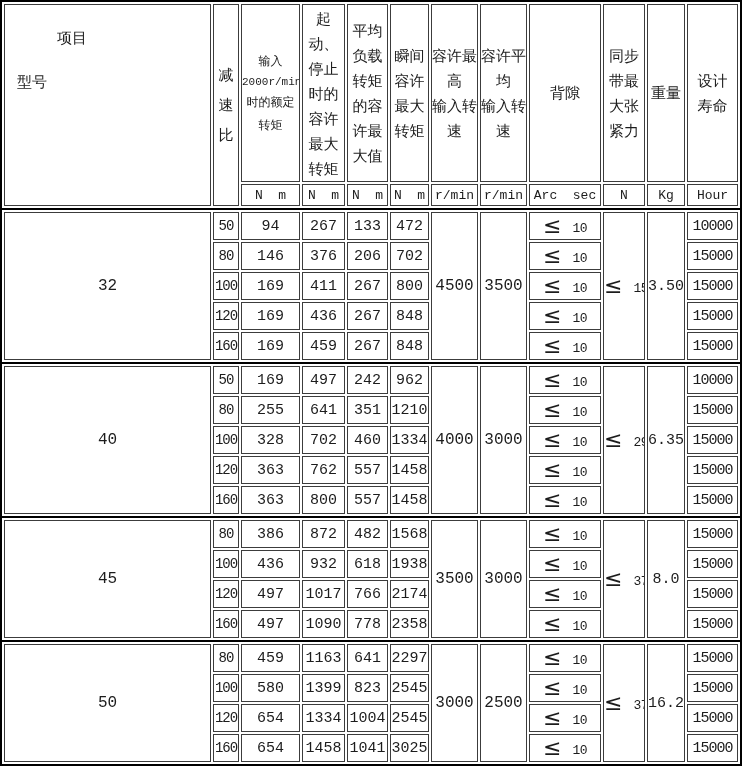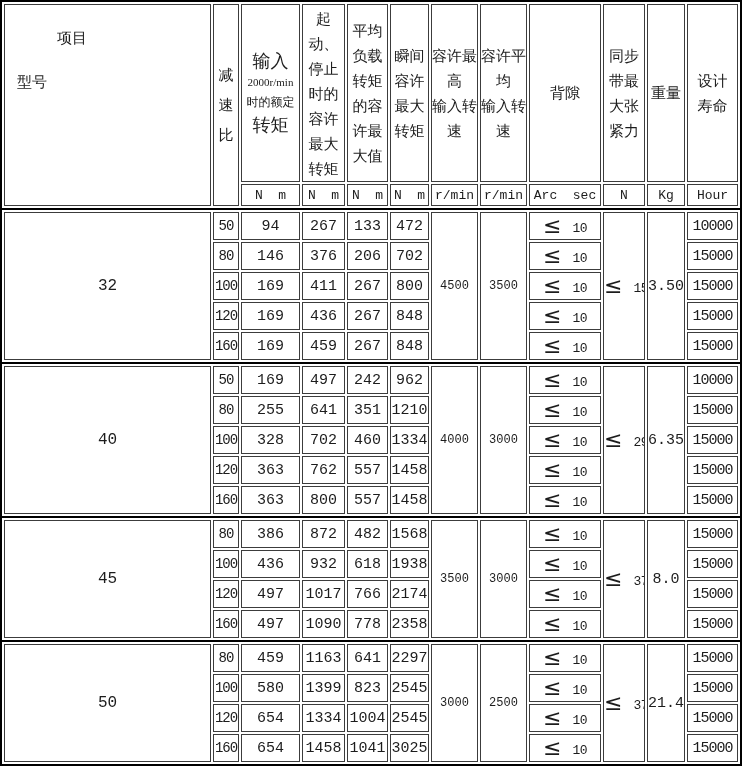--- a/index.html
+++ b/index.html
@@ -9,34 +9,34 @@
             table-layout:fixed;width:742px;background:#fff;}
   table.tbl + table.tbl, #groups table.tbl{margin-top:-2px;}
   #groups table.tbl:first-child{margin-top:-2px;}
   td.c{border:1px solid #3c3c3c;text-align:center;vertical-align:middle;
        padding:0;overflow:hidden;background:#fff;}
   
   tr.hdr-main td.c{height:176px;}
   tr.hdr-units td.c{height:20px;}
   .hd .ln{line-height:24px;font-size:15px;}
   .hd .ln.zh12{font-size:12px;line-height:22px;}
-  .hd .ln.zh14{font-size:18px;}
-  .hd .ln.lat11{font-size:11px;font-family:Liberation Serif, serif;line-height:18px;}
+  .hd .ln.zh14{font-size:12px;}
+  .hd .ln.lat11{font-size:11px;font-family:Liberation Mono, monospace;line-height:18px;}
   .hd.tight .ln{line-height:25px;}
   .vert .ln{line-height:30px;font-size:15px;}
   .corner{position:relative;}
   .corner-top{position:absolute;left:52px;top:24px;font-size:15px;}
   .corner-bottom{position:absolute;left:12px;top:68px;font-size:15px;}
   .single-label{font-size:15px;}
   .unit{font-family:"Liberation Mono",monospace;font-size:13px;white-space:pre;margin-left:44px;}
   
   .num{font-family:"Liberation Mono",monospace;font-size:15px;}
   .ratio{font-size:14px;letter-spacing:-1px;}
   .model{font-size:16px;}
-  .speed{font-size:12px;}
+  .speed{font-size:16px;}
   .life{font-size:15px;letter-spacing:-1px;}
   #groups td.c{height:26px;}
   .lte-cell{white-space:nowrap;}
   .lte-wrap{display:inline-flex;align-items:flex-end;}
   .lte-sym{font-size:22px;line-height:20px;font-family:"DejaVu Sans",sans-serif;}
   .lte-val{font-family:"Liberation Mono",monospace;font-size:13px;line-height:13px;
            margin:0 0 1px 11px;letter-spacing:-0.5px;}
 </style>
 </head>
 <body>
@@ -415,21 +415,21 @@
             <td class="c num speed" rowspan="4">3000</td>
             <td class="c num speed" rowspan="4">2500</td>
             <td class="c lte-cell "><span class="lte-wrap">
                 <span class="lte-sym">≤</span>
                 <span class="lte-val">10</span>
               </span></td>
             <td class="c lte-cell " rowspan="4"><span class="lte-wrap">
                 <span class="lte-sym">≤</span>
                 <span class="lte-val">373</span>
               </span></td>
-            <td class="c num" rowspan="4">21.4</td>
+            <td class="c num" rowspan="4">16.2</td>
             <td class="c num life">15000</td>
           </tr>
           <tr>
             <td class="c num ratio">100</td>
             <td class="c num">580</td>
             <td class="c num">1399</td>
             <td class="c num">823</td>
             <td class="c num">2545</td>
             <td class="c lte-cell "><span class="lte-wrap">
                 <span class="lte-sym">≤</span>

